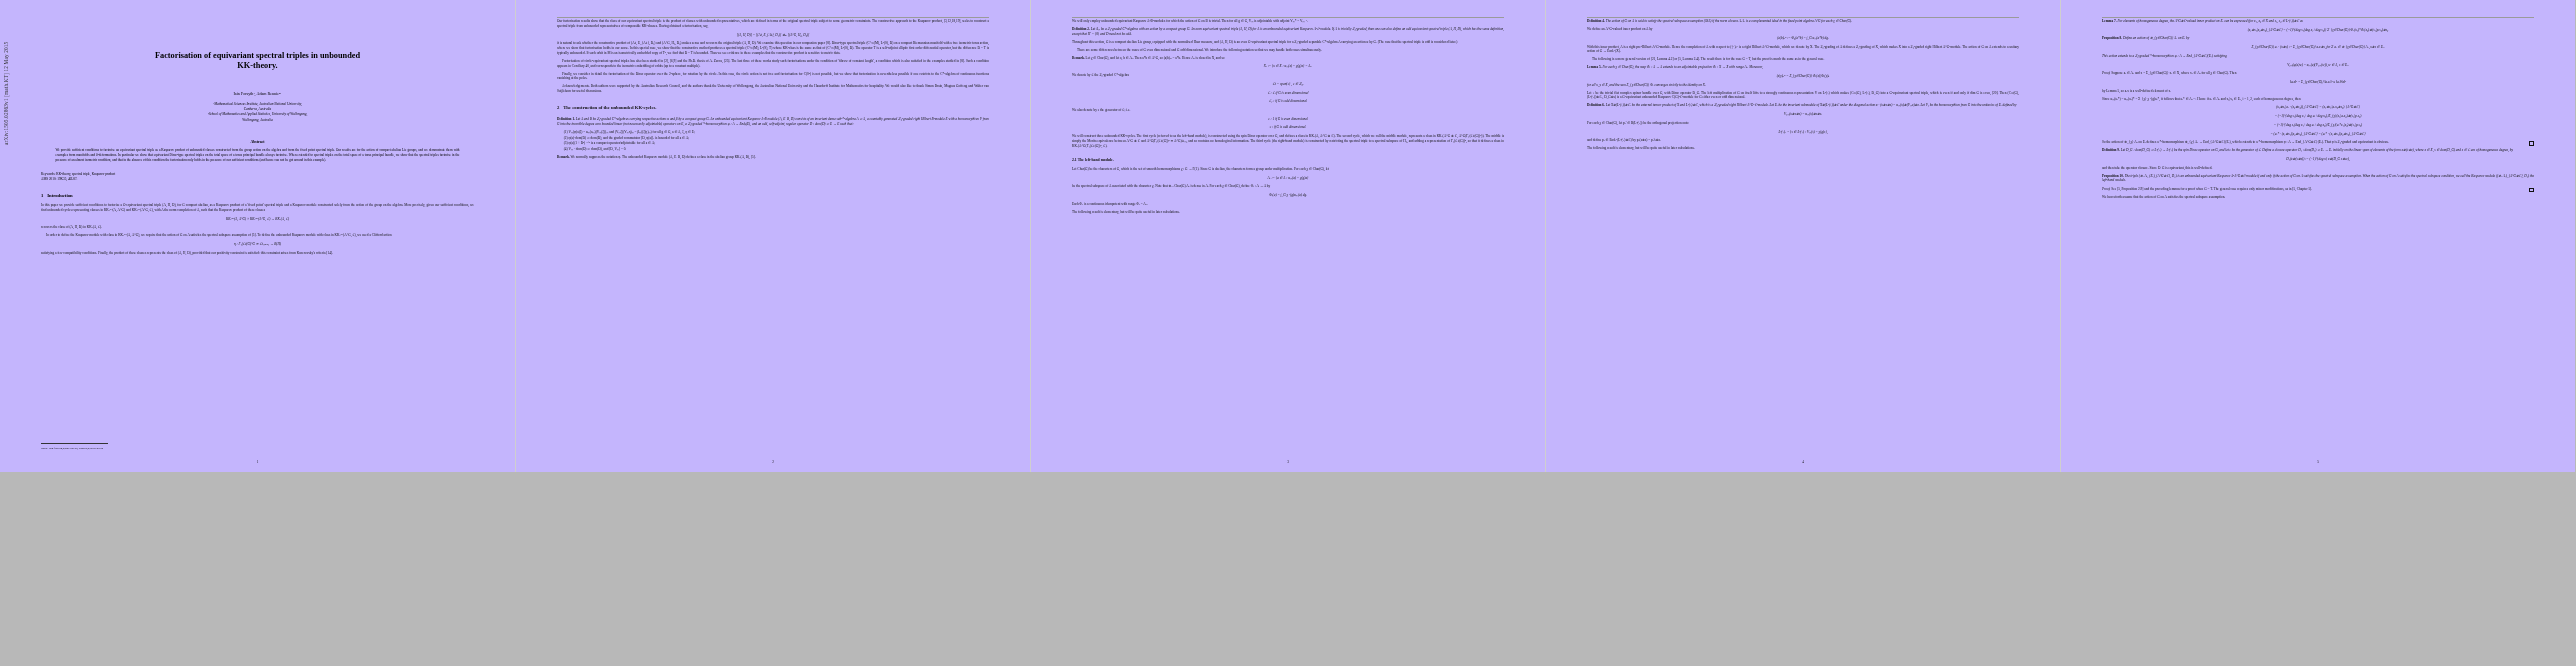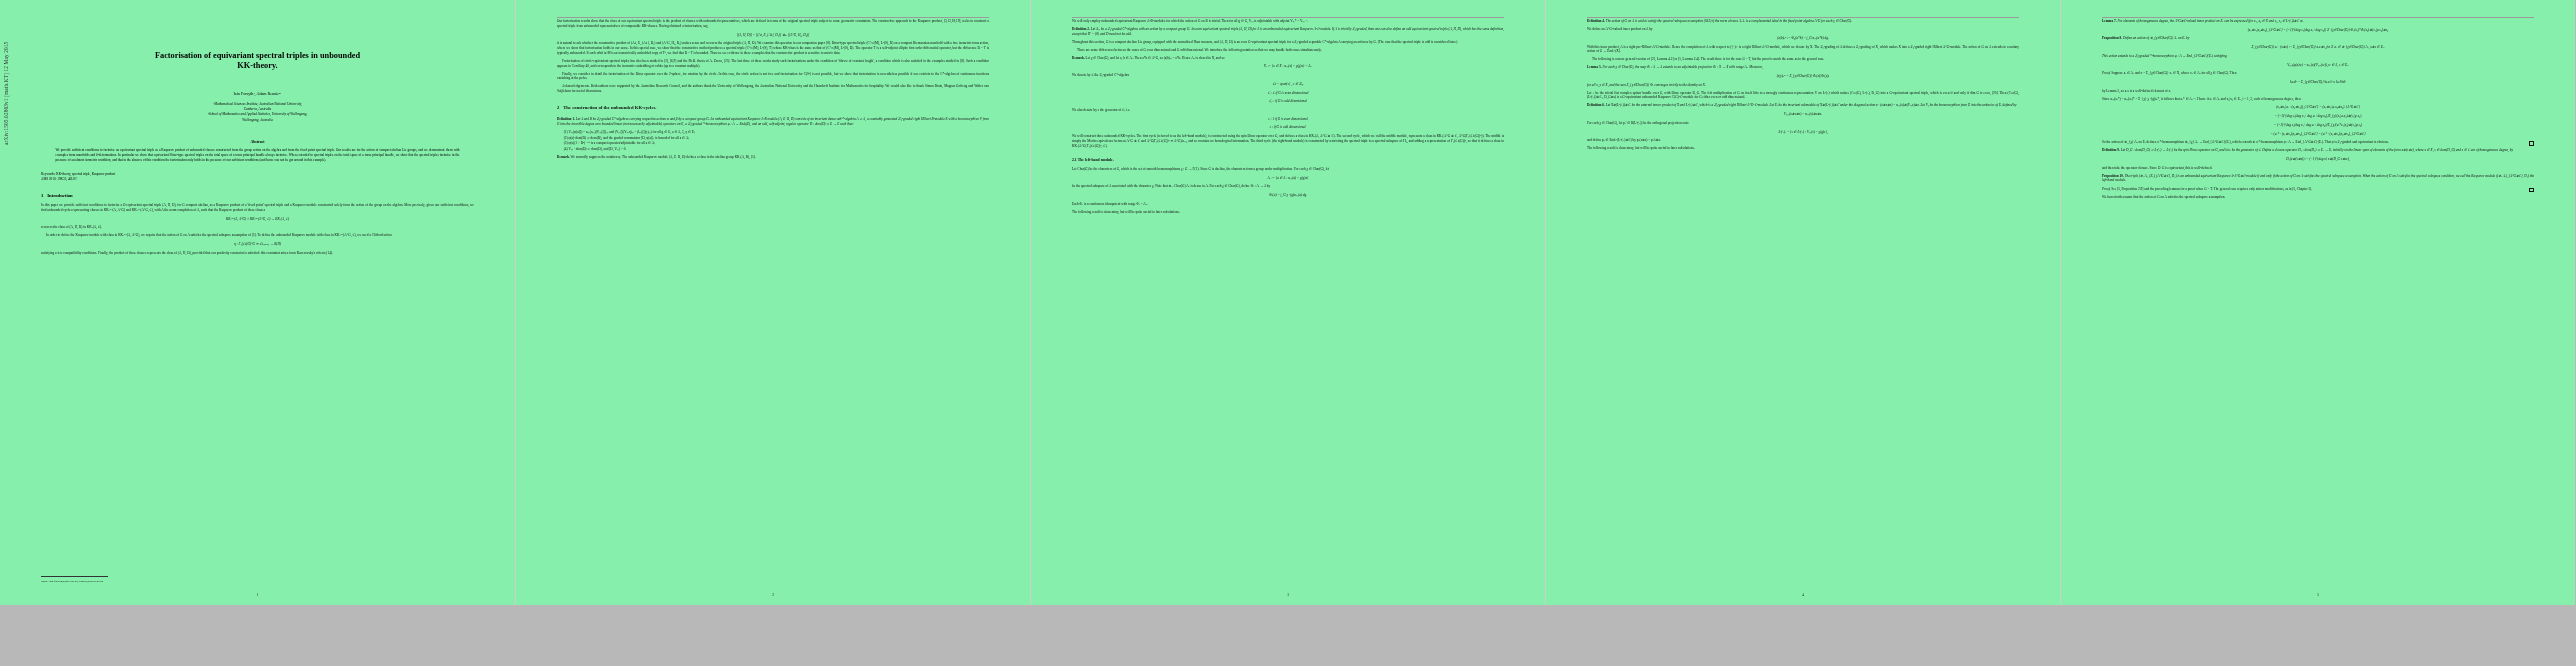--- a/index.html
+++ b/index.html
@@ -1,20 +1,20 @@
 <!DOCTYPE html>
 <html style="font-size:9px"><head>
 <meta charset="utf-8">
 <style>
   html, body { margin:0; padding:0; background:#b8b8b8; }
   body { width:2576px; height:667px; overflow:hidden;
          font-family:"Liberation Serif", serif; }
   .sheet { position:absolute; top:0; left:0; width:2576px; height:667px;
            display:flex; gap:0; }
-  .page { position:relative; width:515px; height:605px; background:#86efac;
+  .page { position:relative; width:515px; height:472px; background:#c4b5fd;
           box-sizing:border-box; padding:19px 41px 14.5px 41px; }
   .page + .page { border-left:0.6px solid #cfcfcf; }
 
   .arxiv-stamp { position:absolute; left:3.3px; top:145px;
                  transform:rotate(-90deg); transform-origin:left top;
                  font-size:5.2px; color:#333; letter-spacing:0.2px;
                  white-space:nowrap; font-family:"Liberation Serif", serif; }
 
   .col { font-size:3.4px; line-height:1.42; color:#111; text-align:justify;
          hyphens:auto; }

